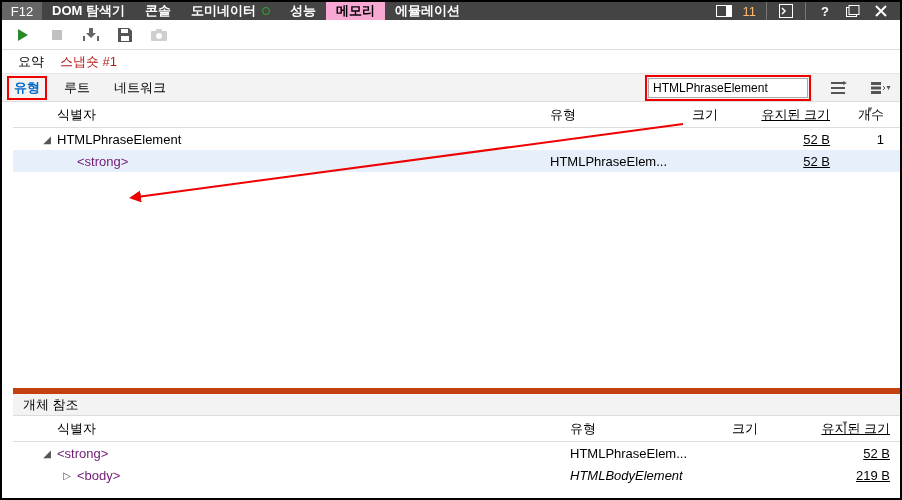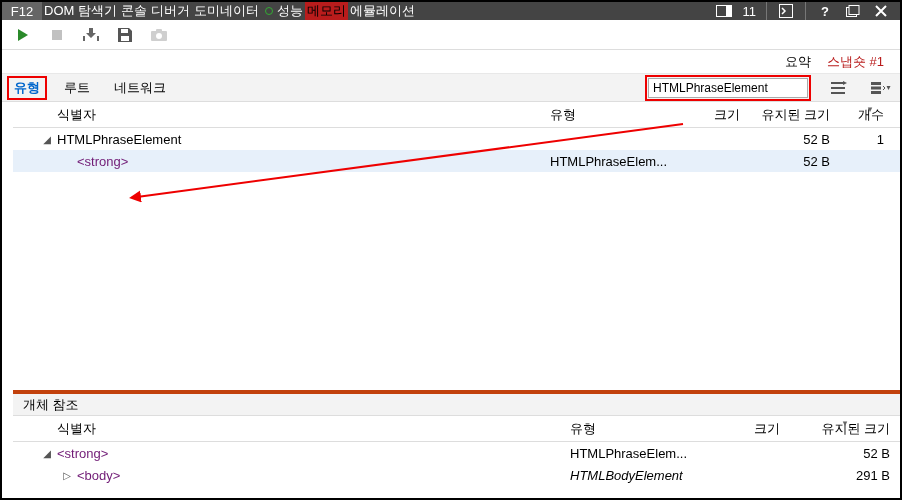--- a/index.html
+++ b/index.html
@@ -2,86 +2,83 @@
 <html><head>
 <meta charset="utf-8">
 <style>
   * { box-sizing: border-box; margin: 0; padding: 0; font-family: "Segoe UI", "Malgun Gothic", sans-serif; }
   body { width: 902px; height: 500px; background: #fff; border: 2px solid #000; position: relative; overflow: hidden; font-size: 13px; }
   
   
   .tabbar { height: 18px; background: #444; color: #fff; display: flex; align-items: stretch; }
   .f12 { width: 40px; display: flex; align-items: center; justify-content: center; background: #666; color:#fff; }
   .tabs { display: flex; flex: 1 1 auto; }
-  .tab { padding: 0 2px; display: flex; align-items: center; gap: 6px; cursor: pointer; color: #fff; }
-  .tab.active { background: #b91c1c; color: #000; }
+  .tab { padding: 0 10px; display: flex; align-items: center; gap: 6px; cursor: pointer; color: #fff; font-weight: bold; }
+  .tab.active { background: #f9a8d4; color: #000; }
   .tab .dot-green { width:8px; height:8px; border:1.5px solid #3a3; border-radius:50%; display:inline-block;}
   .rightbar { display: flex; align-items: center; gap: 10px; padding: 0 10px; }
   .rightbar .sep { width:1px; height:18px; background:#777; }
   .ricon { width:18px; height:18px; display:flex; align-items:center; justify-content:center; cursor:pointer; color:#fff;}
-  .rtxt { color:#ffffff; }
+  .rtxt { color:#fdba74; }
   
   
   .toolbar { height: 30px; display:flex; align-items:center; gap:16px; padding: 0 12px; border-bottom:1px solid #ddd;}
   .tbtn { width:18px; height:18px; display:flex; align-items:center; justify-content:center; cursor:pointer;}
   
   
-  .snapshot-head { height:24px; display:flex; align-items:center; gap:16px; padding:0 16px; border-bottom:1px solid #e8e8e8;justify-content:flex-end;}
+  .snapshot-head { height:24px; display:flex; align-items:center; gap:16px; padding:0 16px; border-bottom:1px solid #e8e8e8;}
   .snaplink { color:#b91c1c; cursor:pointer;}
   
   
   .viewrow { height:28px; background:#f3f3f3; display:flex; align-items:center; padding:0 8px; border-bottom:1px solid #ddd; gap:16px;}
   .viewbtn { cursor:pointer; padding:0 4px;}
   .viewbtn.active { color:#0066cc; font-weight:bold; outline:2px solid #e00; outline-offset:1px;}
   .spacer { flex:1;}
   .searchwrap { outline:2px solid #e00; outline-offset:1px; display:flex; align-items:center;}
   .searchwrap input{ width:160px; height:20px; border:1px solid #aaa; padding:0 4px; font-size:12px;}
   .smallbtn { width:22px; height:20px; display:flex; align-items:center; justify-content:center; cursor:pointer; margin-left:4px; border:1px solid transparent;}
   
   
   .thead { height:26px; background:#fff; display:flex; align-items:center; border-bottom:1px solid #ddd;}
   .c-id { flex:1 1 auto; padding-left:44px;}
   .c-type { width:120px; }
-  .c-size { width:80px; text-align:right; padding-right:10px;}
-  .c-ret  { width:90px; text-align:right; padding-right:10px; position:relative;}
+  .c-size { width:80px; text-align:center; padding-right:10px;}
+  .c-ret  { width:90px; text-align:right; padding-right:10px; position:relative;text-decoration:underline;}
   .c-cnt  { width:60px; text-align:right; padding-right:16px; position:relative;}
   .sort-ind::after{ content:"▾"; font-size:9px; position:absolute; left:50%; transform:translateX(-50%); top:-2px; color:#666;}
   
   .trow { height:22px; display:flex; align-items:center;}
   .trow.sel { background:#e7f0fa;}
   .tog { width:12px; display:inline-flex; justify-content:center; margin-right:4px; cursor:pointer; font-size:10px; color:#555;}
   .indent0 { padding-left:28px;}
   .indent1 { padding-left:48px;}
   .indent1b { padding-left:48px;}
   .idflex { flex:1 1 auto; display:flex; align-items:center;}
   .redtxt { color:#701a75;}
   
   .upper-panel { display:flex; flex-direction:column; height:calc(100% - 30px - 30px - 24px - 28px);padding-left:11px;}
   .grid-area { flex:1 1 auto; overflow:hidden;}
   
-  .bottom-panel { border-top:4px solid #c2410c;}
+  .bottom-panel { border-top:6px solid #c2410c;}
   .bp-title { height:22px; display:flex; align-items:center; padding:0 10px; background:#f3f3f3; border-bottom:1px solid #ddd;}
   
   
   .anno { position:absolute; inset:0; pointer-events:none;}
 </style>
 </head>
 <body>
 
 <div class="tabbar">
   <div class="f12">F12</div>
   <div class="tabs">
     <div class="tab">
         <span>DOM 탐색기</span>
       </div>
     <div class="tab">
         <span>콘솔</span>
-      </div>
-    <div class="tab">
-        <span>디버거</span>
       </div>
     <div class="tab">
         <span>도미네이터</span>
         <span class="dot-green"></span>
       </div>
     <div class="tab">
         <span>성능</span>
       </div>
     <div class="tab active">
         <span>메모리</span>
@@ -234,21 +231,21 @@
       <div class="c-size"></div>
       <div class="c-ret" style="width:110px;">52 B</div>
     </div>
     <div class="trow">
       <div class="idflex indent1">
         <span class="tog">▷</span>
         <span class="redtxt">&lt;body&gt;</span>
       </div>
       <div class="c-type" style="width:140px;font-style:italic;">HTMLBodyElement</div>
       <div class="c-size"></div>
-      <div class="c-ret" style="width:110px;">291 B</div>
+      <div class="c-ret" style="width:110px;">219 B</div>
     </div>
   </div>
 </div>
 
 <svg class="anno" width="902" height="500">
   <defs>
     <marker id="ah" markerWidth="10" markerHeight="10" refX="2" refY="3" orient="auto">
       <path d="M0 0 L6 3 L0 6 Z" fill="#e00"></path>
     </marker>
   </defs>

